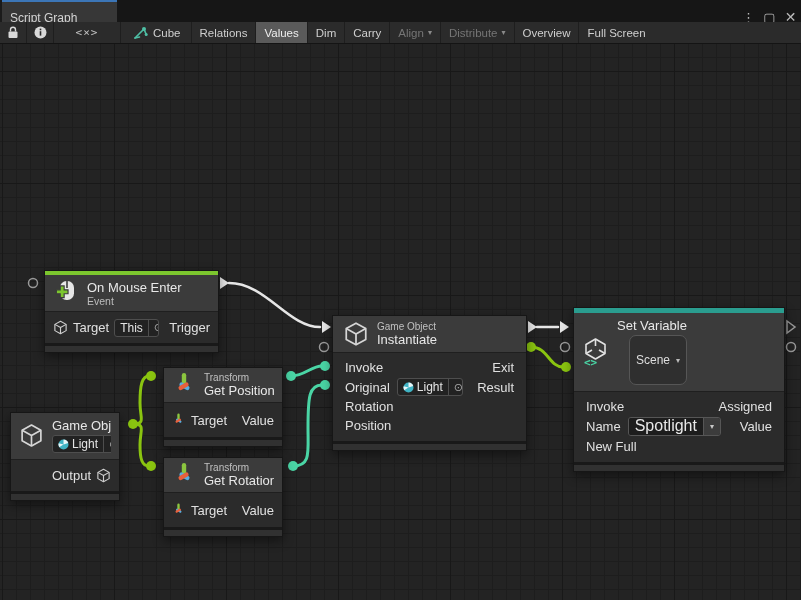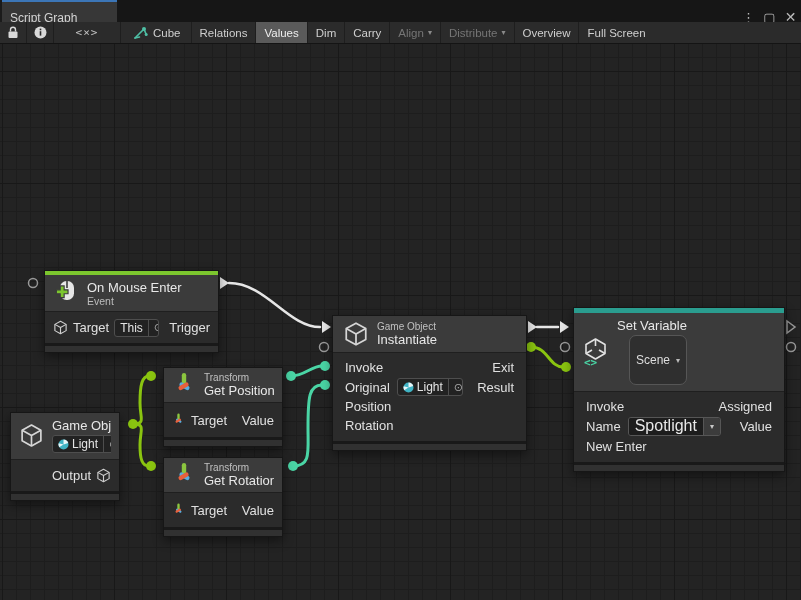--- a/index.html
+++ b/index.html
@@ -366,24 +366,24 @@
                 </svg>
             </span>
             <span>Light</span>
           </span>
           <span class="seg picker">⊙</span>
         </span>
         <span class="spacer"></span>
         <span>Result</span>
       </div>
       <div class="n-row" style="height:19px; padding:0 12px;">
+        <span>Rotation</span>
+      </div>
+      <div class="n-row" style="height:19px; padding:0 12px;">
         <span>Position</span>
-      </div>
-      <div class="n-row" style="height:19px; padding:0 12px;">
-        <span>Rotation</span>
       </div>
     </div>
     <div class="n-footer"></div>
   </div>
 
   <div class="node" style="left:573px; top:263px; width:212px;">
     <div class="accent variable"></div>
     <div class="n-header" style="padding:5px 10px 6px 8px;">
       <span class="icon" style="position:relative;">
         <svg width="27" height="30" viewBox="0 0 27 30">
@@ -411,19 +411,19 @@
       <div class="n-row" style="height:20px; padding:0 12px; gap:7px;">
         <span>Name</span>
         <span class="dd-combo">
           <span class="field">Spotlight</span>
           <span class="btn">▾</span>
         </span>
         <span class="spacer"></span>
         <span>Value</span>
       </div>
       <div class="n-row" style="height:20px; padding:0 12px;">
-        <span>New Enter</span>
+        <span>New Full</span>
       </div>
     </div>
     <div class="n-footer"></div>
   </div>
 
 </div>
 
 </body></html>

